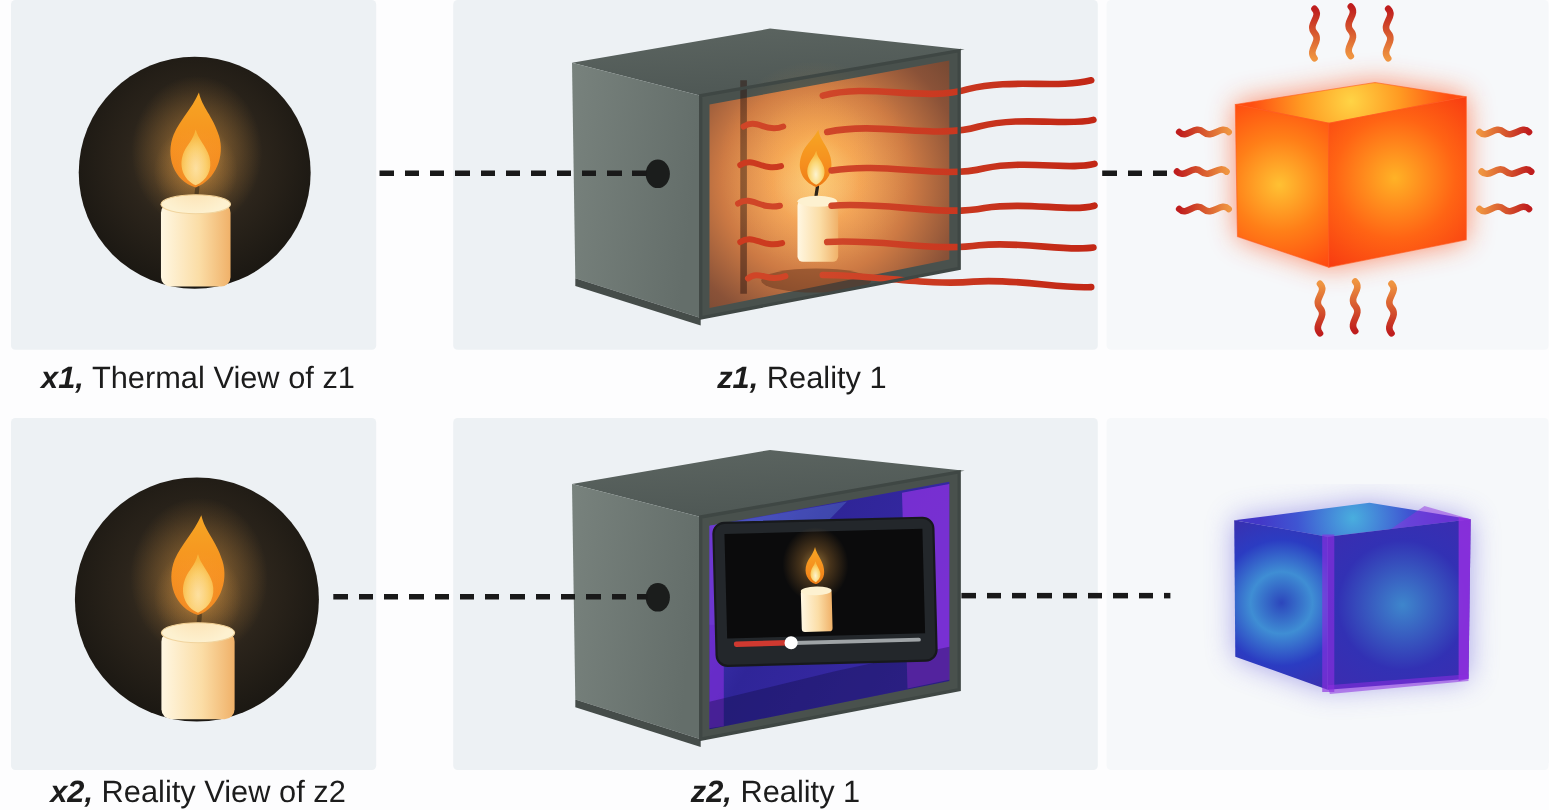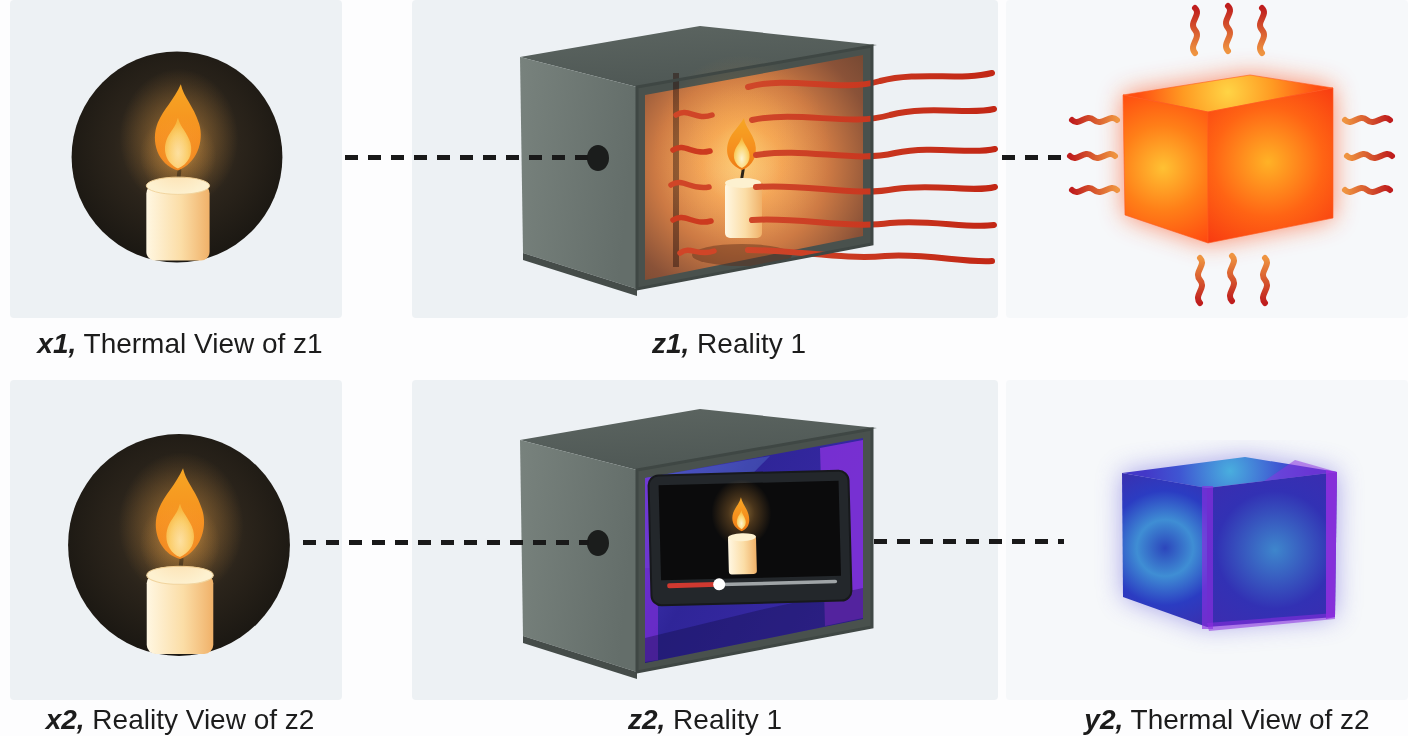--- a/index.html
+++ b/index.html
@@ -267,17 +267,14 @@
   </div>
   <div class="lbl" style="left:436px;top:328px;width:586px">
     <b>z1,</b><span> Reality 1</span>
   </div>
   <div class="lbl" style="left:10px;top:704px;width:340px">
     <b>x2,</b><span> Reality View of z2</span>
   </div>
   <div class="lbl" style="left:412px;top:704px;width:586px">
     <b>z2,</b><span> Reality 1</span>
   </div>
-  <div class="lbl" style="left:1046px;top:704px;width:362px">
-    <b>y2,</b><span> Thermal View of z2</span>
-  </div>
 
 </div>
 
 </body></html>

